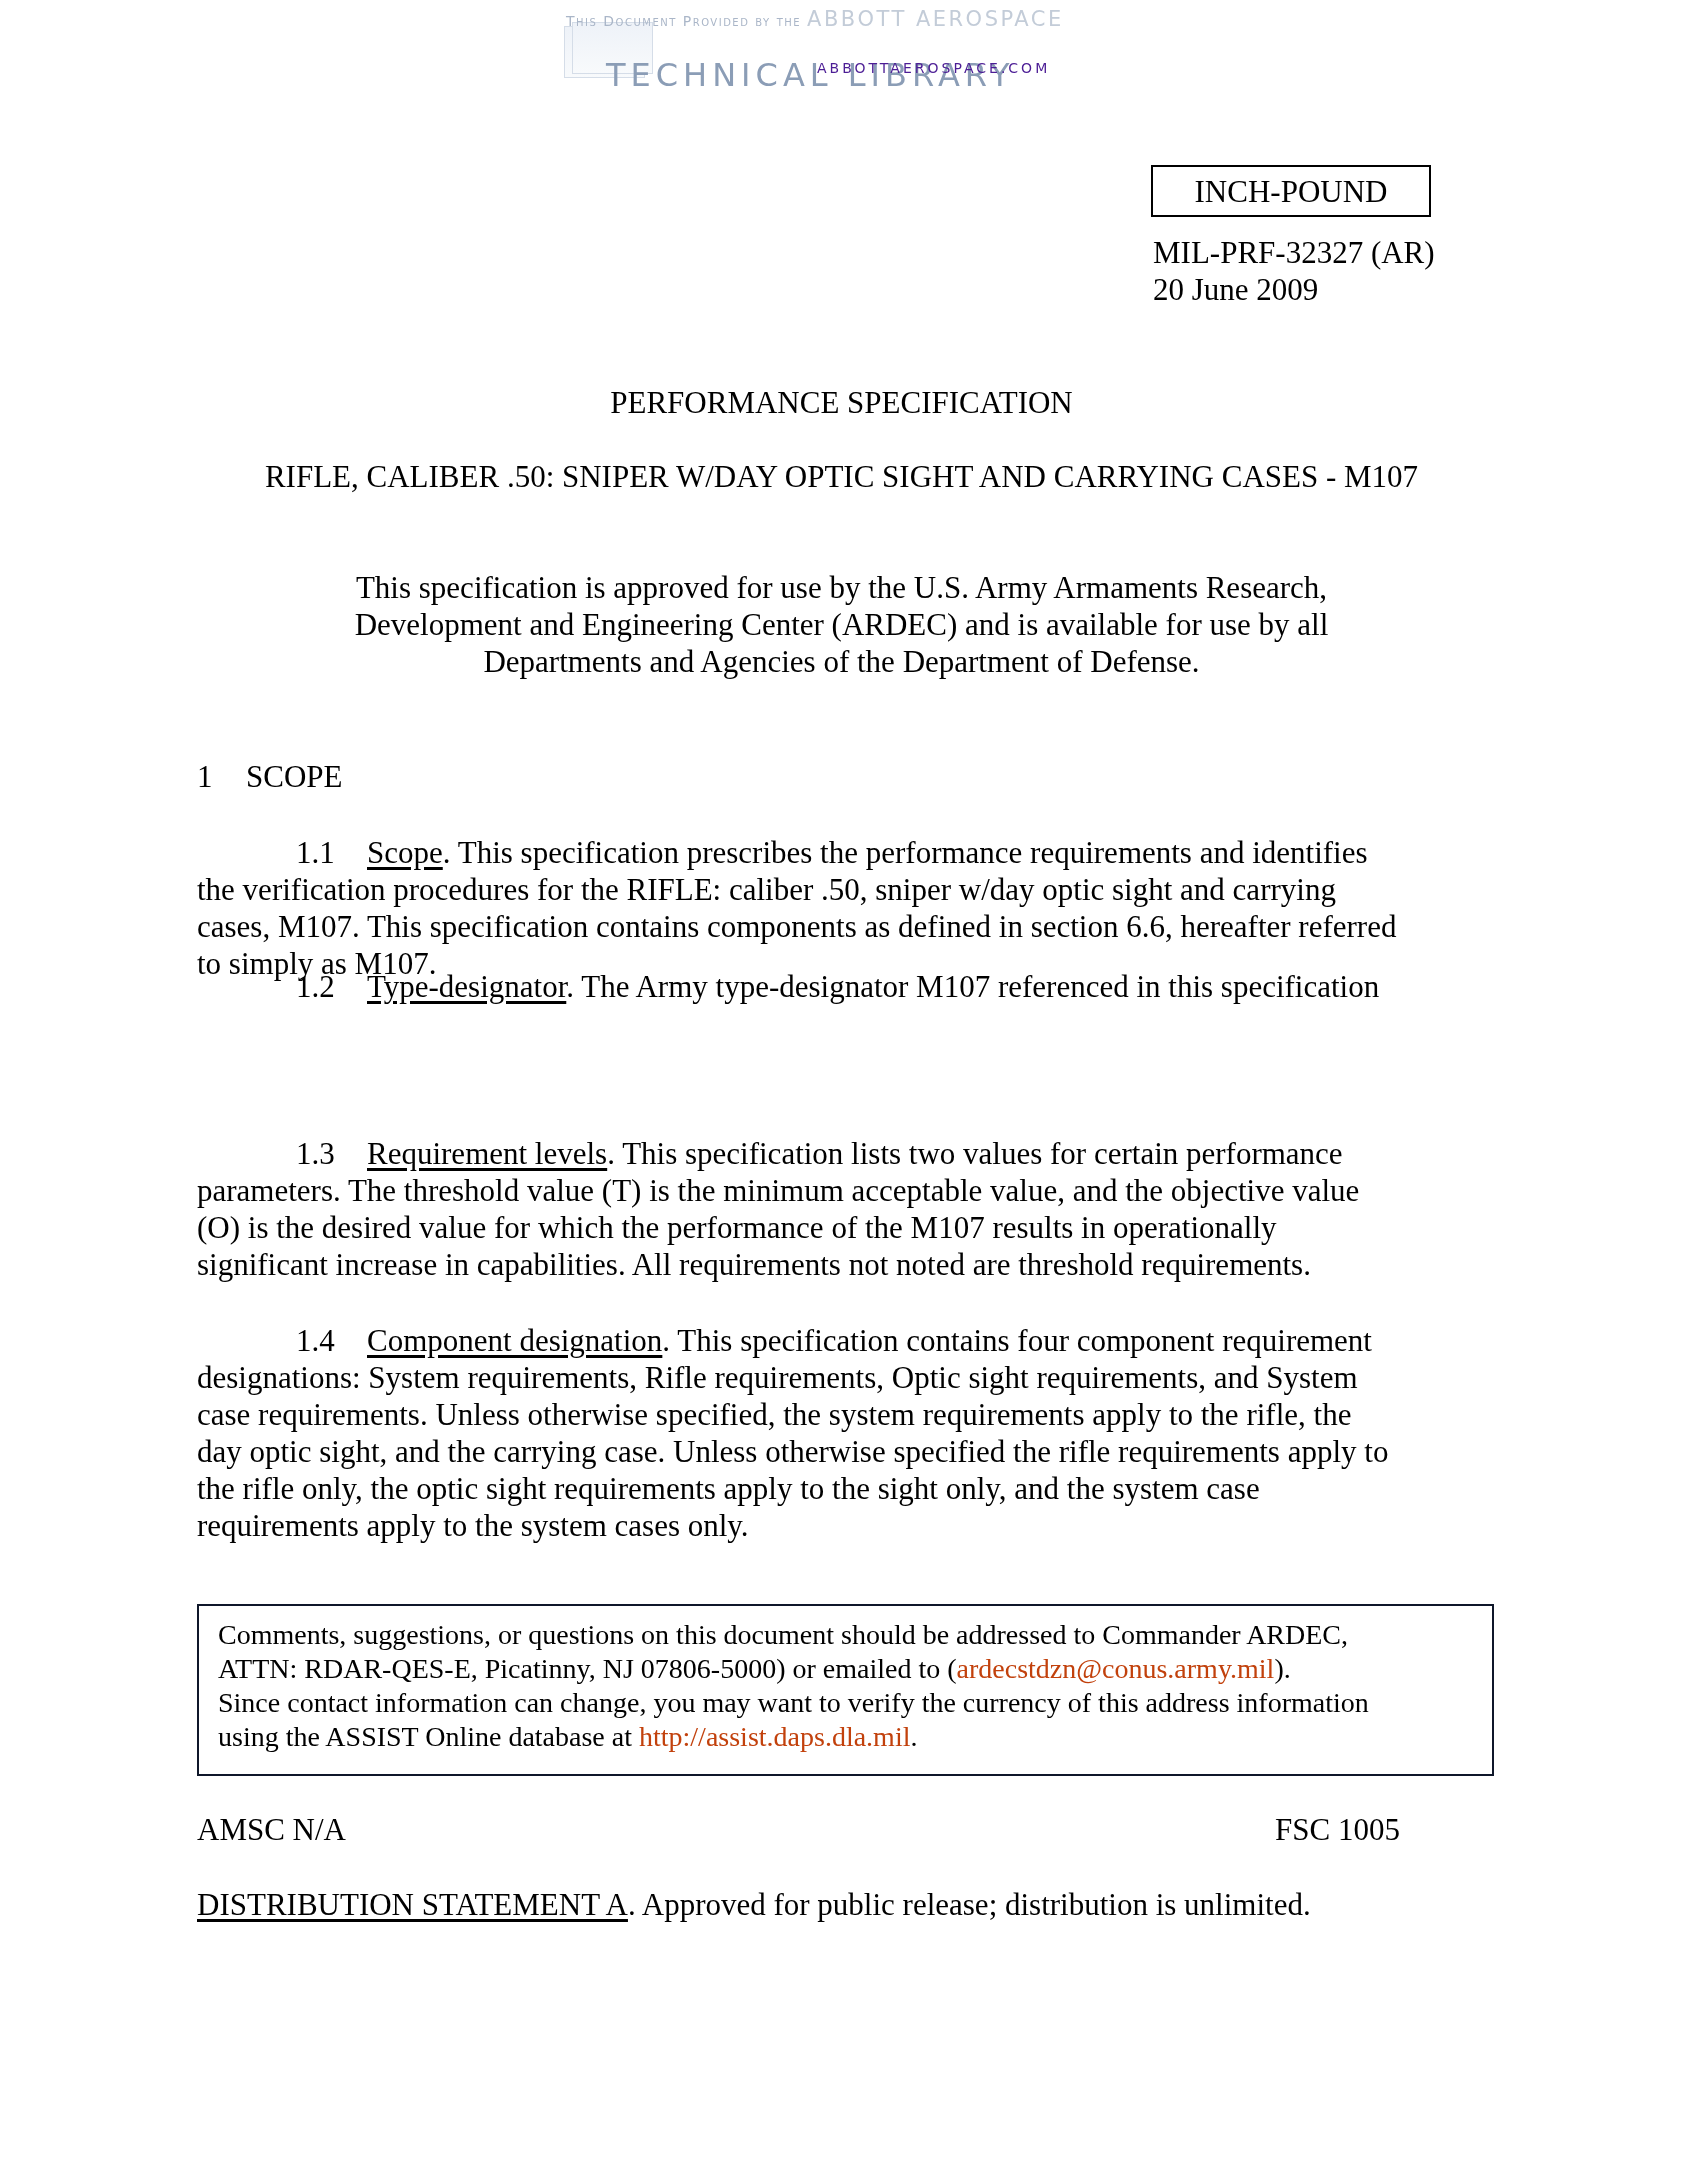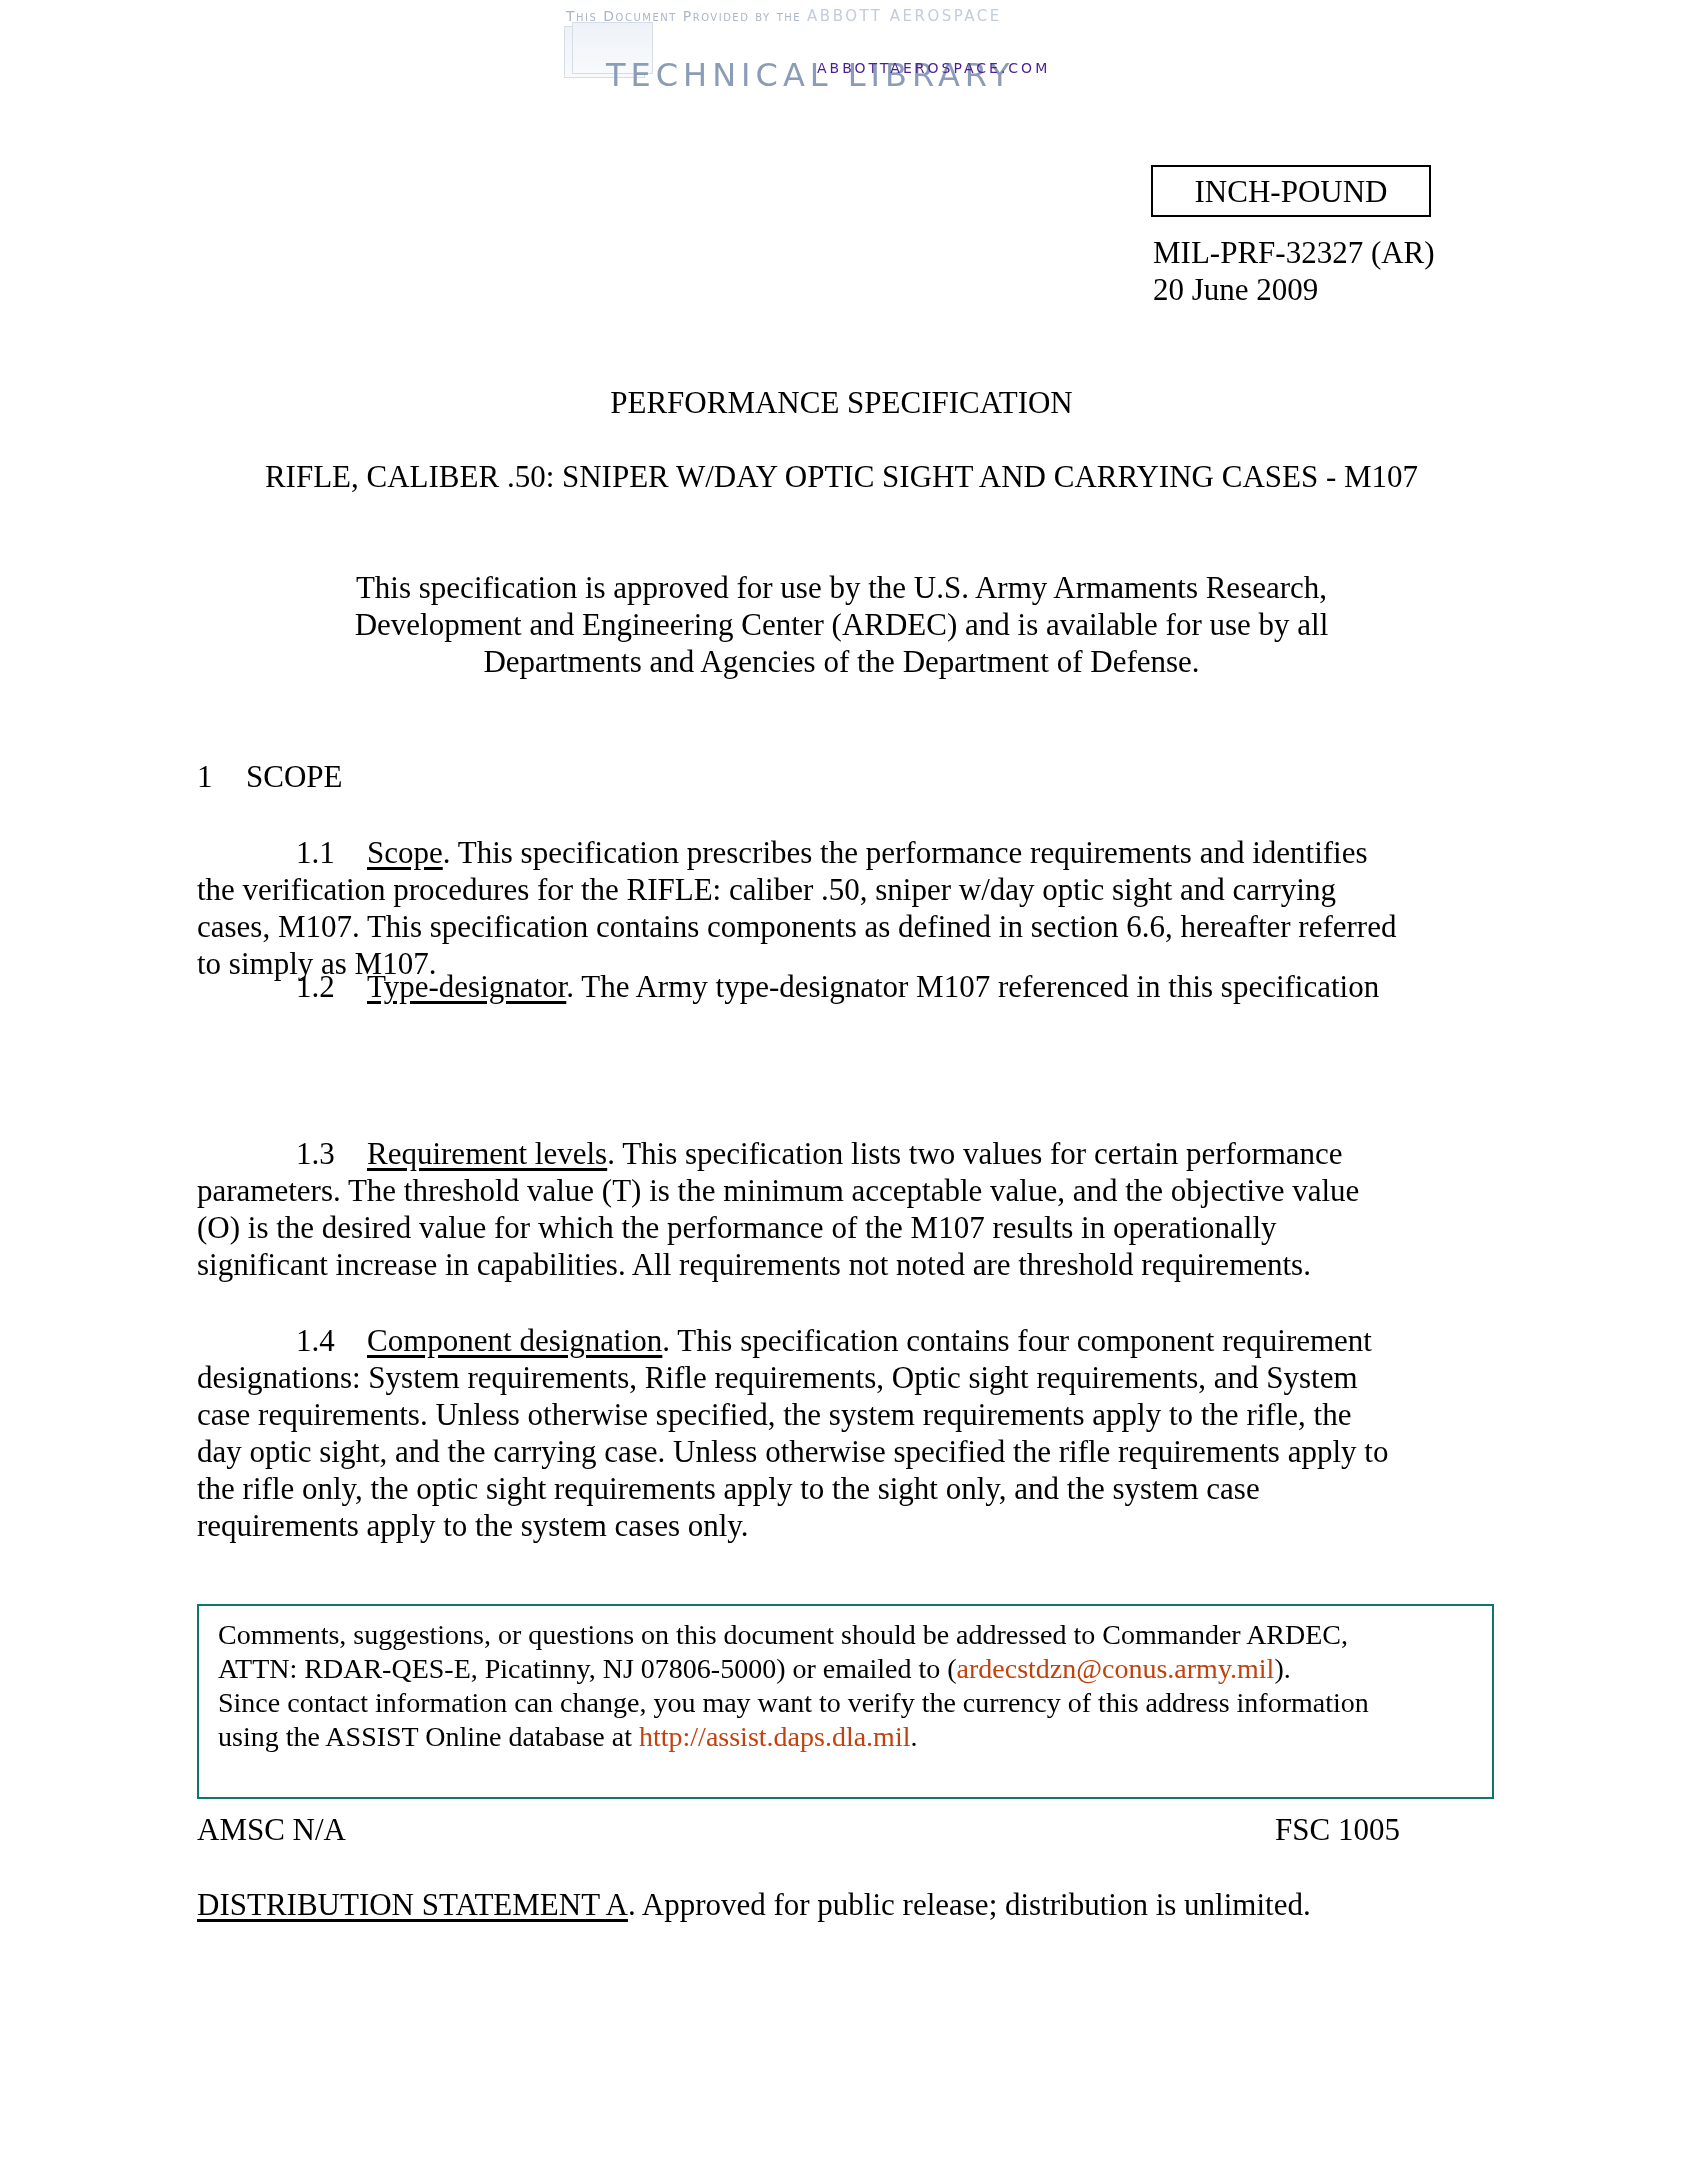--- a/index.html
+++ b/index.html
@@ -8,21 +8,21 @@
   .abs { position: absolute; }
   .t { font-size: 31px; line-height: 37px; white-space: nowrap; }
 
   
   #logo { left: 564px; top: 4px; width: 515px; height: 71px; }
   #logo .pages { position: absolute; left: 0; top: 18px; width: 99px; height: 55px; }
   #logo .pages div { position: absolute; width: 79px; height: 50px; border: 1px solid #d5dde8;
          background: linear-gradient(180deg,#eef2f8,#f8fafc); }
   #logo .line1 { position: absolute; left: 2px; top: 3px; font-family: "DejaVu Sans", sans-serif;
          font-size: 14px; letter-spacing: 1.5px; color: #aab6c8; white-space: nowrap; }
-  #logo .line1 .hl { color: #c3ccd8; font-size: 15px; letter-spacing: 2.5px; }
+  #logo .line1 .hl { color: #c3ccd8; font-size: 21px; letter-spacing: 2.5px; }
   #logo .line2 { position: absolute; left: 42px; top: 17px; font-family: "DejaVu Sans", sans-serif;
          font-size: 32px; letter-spacing: 5px; color: #8b9db6; white-space: nowrap; margin-top: 35px; }
   #logo .line3 { position: absolute; left: 253px; top: 56px; font-family: "DejaVu Sans", sans-serif;
          font-size: 14px; letter-spacing: 3px; color: #4c1d95; white-space: nowrap; }
 
   #inch-box { left: 1151px; top: 165px; width: 280px; height: 52px; border: 2px solid #000;
          box-sizing: border-box; text-align: center; font-size: 31px; line-height: 49px; }
   #doc-id { left: 1153px; top: 234px; }
   #doc-date { left: 1153px; top: 271px; }
 
@@ -38,21 +38,21 @@
   .para { left: 197px; width: 1297px; }
   .para .line { display: block; }
   .para .first { padding-left: 99px; }
   .para .pnum { display: inline-block; width: 71px; }
   .u { text-decoration: underline; text-underline-offset: 4px; }
   #p11 { top: 834px; }
   #p12 { top: 968px; }
   #p13 { top: 1135px; }
   #p14 { top: 1322px; }
 
-  #comment-box { left: 197px; top: 1604px; width: 1297px; height: 195px; border: 2px solid #0f766e;
+  #comment-box { left: 197px; top: 1604px; width: 1297px; height: 172px; border: 2px solid #0f172a;
          box-sizing: border-box; }
   #comment-box .inner { position: absolute; left: 19px; top: 12px; font-size: 28px; line-height: 34px; white-space: nowrap; }
   .link { color: #c2410c; }
 
   #amsc { left: 197px; top: 1811px; }
   #fsc { left: 1275px; top: 1811px; }
   #dist { left: 197px; top: 1886px; }
 </style>
 </head>
 <body>

